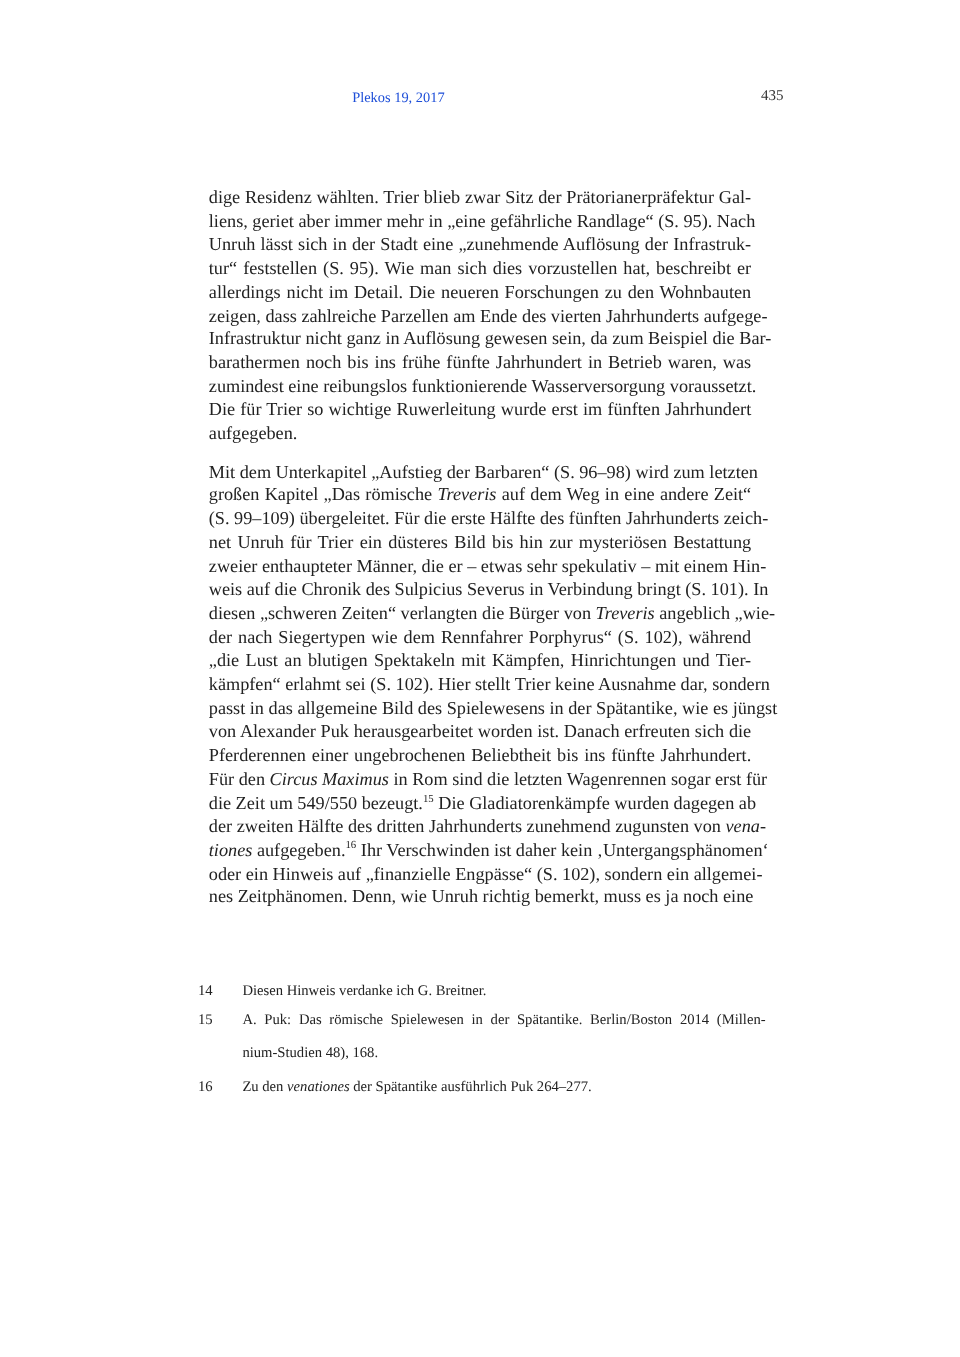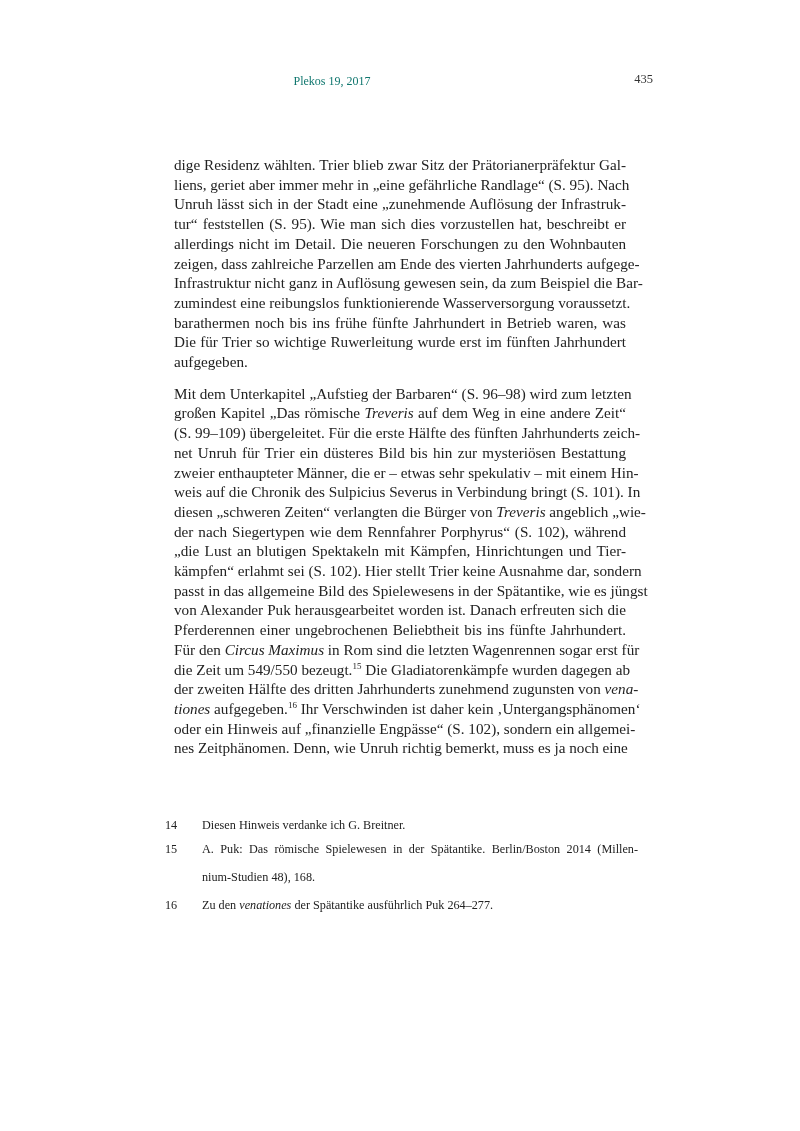--- a/index.html
+++ b/index.html
@@ -1,20 +1,20 @@
 <!DOCTYPE html>
 <html><head>
 <meta charset="utf-8">
 <style>
   html, body { margin: 0; padding: 0; background: #ffffff; }
   body { width: 800px; height: 1131px; position: relative; overflow: hidden;
          font-family: "Liberation Serif", "DejaVu Serif", serif; color: #222222; }
   .header { position: absolute; top: 74px; left: 0; width: 800px; height: 20px; }
   .running-head { position: absolute; left: 0; width: 664px; text-align: center;
-                  font-size: 12px; color: #0f766e; top: 0; }
+                  font-size: 12px; color: #1d4ed8; top: 0; }
   .page-number { position: absolute; left: 623px; width: 30px; text-align: right;
                  font-size: 12.5px; color: #333333; top: -2px; }
   .body-text { position: absolute; left: 162px; top: 143px; width: 476px; }
   .para { margin: 12px; font-size: 15.2px; line-height: 19.7px; text-align: justify;
           hyphens: manual; }
   .para + .para { margin-top: 8px; }
   .para .line { display: block; text-align: justify; text-align-last: justify; white-space: nowrap; }
   .para .line.last { text-align-last: left; }
   sup { font-size: 9px; line-height: 0; vertical-align: 6px; }
   em { font-style: italic; }
@@ -35,22 +35,22 @@
 
 <div class="body-text">
   <p class="para" id="para-0">
       <span class="line">dige Residenz wählten. Trier blieb zwar Sitz der Prätorianerpräfektur Gal-</span>
       <span class="line">liens, geriet aber immer mehr in „eine gefährliche Randlage“ (S. 95). Nach</span>
       <span class="line">Unruh lässt sich in der Stadt eine „zunehmende Auflösung der Infrastruk-</span>
       <span class="line">tur“ feststellen (S. 95). Wie man sich dies vorzustellen hat, beschreibt er</span>
       <span class="line">allerdings nicht im Detail. Die neueren Forschungen zu den Wohnbauten</span>
       <span class="line">zeigen, dass zahlreiche Parzellen am Ende des vierten Jahrhunderts aufgege-</span>
       <span class="line">Infrastruktur nicht ganz in Auflösung gewesen sein, da zum Beispiel die Bar-</span>
+      <span class="line">barathermen noch bis ins frühe fünfte Jahrhundert in Betrieb waren, was</span>
       <span class="line">zumindest eine reibungslos funktionierende Wasserversorgung voraussetzt.</span>
-      <span class="line">barathermen noch bis ins frühe fünfte Jahrhundert in Betrieb waren, was</span>
       <span class="line">Die für Trier so wichtige Ruwerleitung wurde erst im fünften Jahrhundert</span>
       <span class="line last">aufgegeben.</span>
     </p>
   <p class="para" id="para-1">
       <span class="line">Mit dem Unterkapitel „Aufstieg der Barbaren“ (S. 96–98) wird zum letzten</span>
       <span class="line">großen Kapitel „Das römische <em>Treveris</em> auf dem Weg in eine andere Zeit“</span>
       <span class="line">(S. 99–109) übergeleitet. Für die erste Hälfte des fünften Jahrhunderts zeich-</span>
       <span class="line">net Unruh für Trier ein düsteres Bild bis hin zur mysteriösen Bestattung</span>
       <span class="line">zweier enthaupteter Männer, die er – etwas sehr spekulativ – mit einem Hin-</span>
       <span class="line">weis auf die Chronik des Sulpicius Severus in Verbindung bringt (S. 101). In</span>

